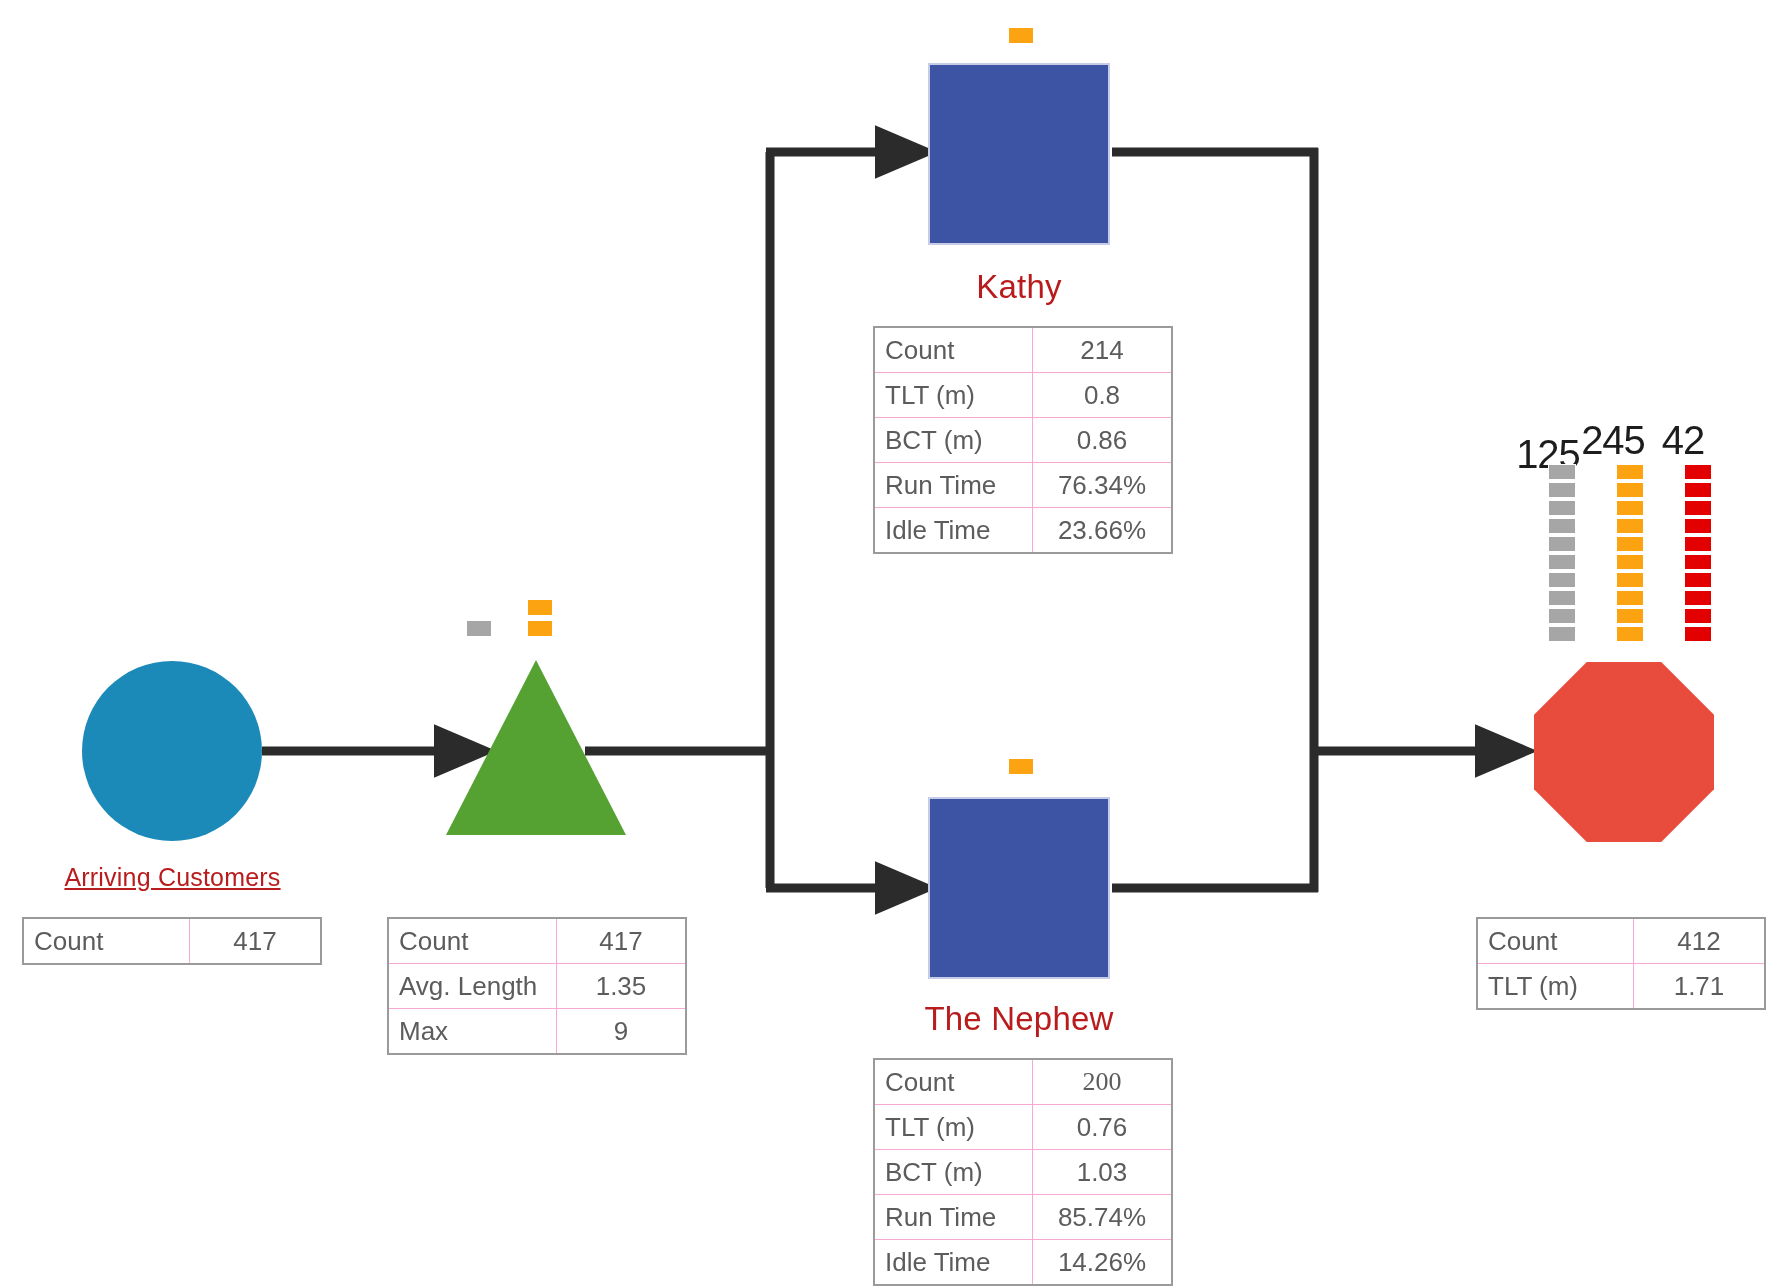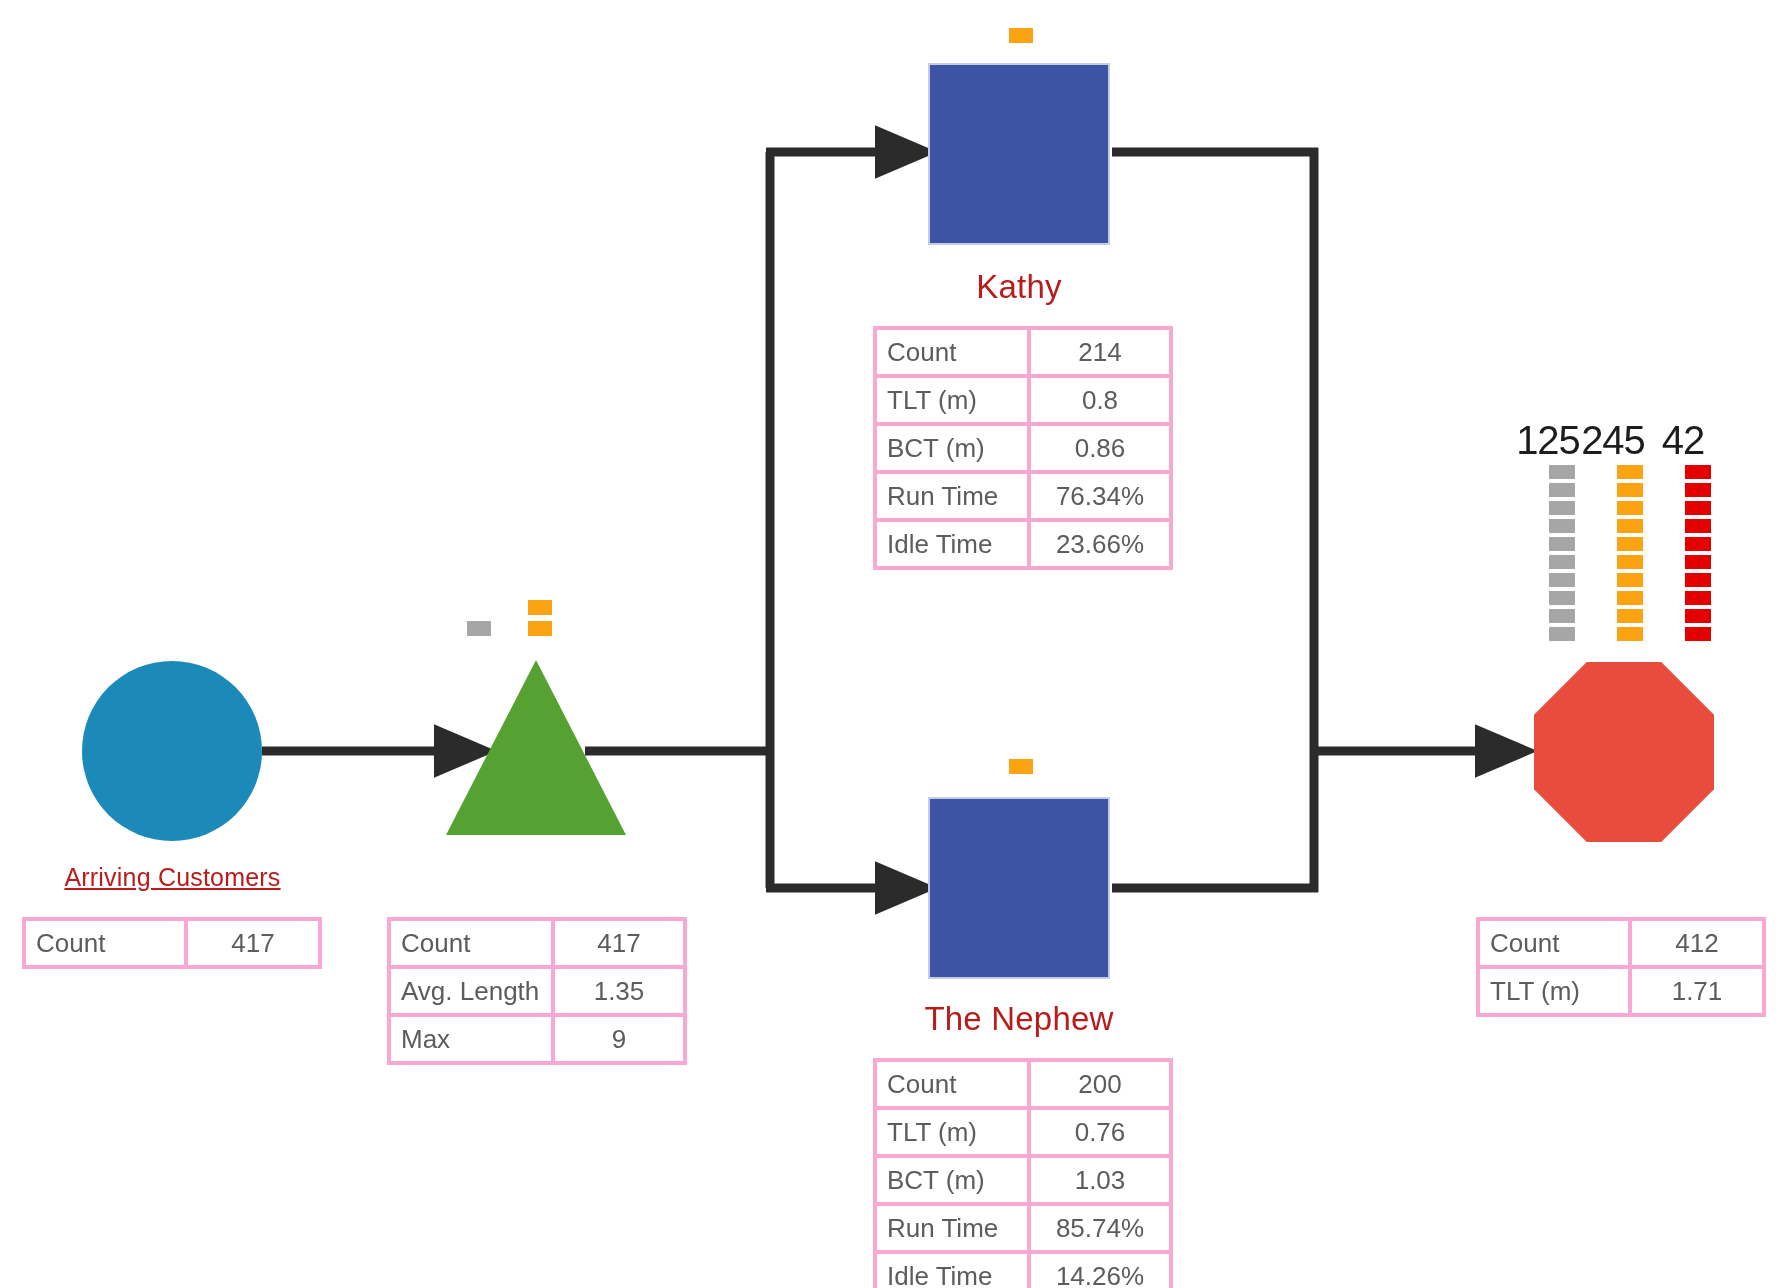--- a/index.html
+++ b/index.html
@@ -70,21 +70,21 @@
   .stats-table {
     position: absolute;
     border-collapse: collapse;
     border: 2px solid #9a9a9a;
     background: #ffffff;
     font-size: 26px;
     color: #5c5c5c;
     table-layout: fixed;
   }
   .stats-table td {
-    border: 4px solid #f9a8d4;
+    border: 1px solid #f9a8d4;
     padding: 4px 10px;
     height: 36px;
     line-height: 36px;
     white-space: nowrap;
     margin-left: 42px;
   }
   .stats-table td.k {
     text-align: left;
   }
   .stats-table td.v {
@@ -231,42 +231,42 @@
   <div class="chip orange" style="left:1008px; top:758px;"></div>
 
   <div class="node shape-box" style="left:928px; top:797px; width:182px; height:182px;"></div>
 
   <div class="node-label" style="left:869px; top:1000px; width:300px;">The Nephew</div>
 
   <table class="stats-table" style="left:873px; top:1058px; width:300px;">
     <tbody>
       <tr>
         <td class="k">Count</td>
-        <td class="v" style="width:118px;">200</td>
+        <td class="v" style="width:118px;font-family:Liberation Serif, serif;">200</td>
       </tr>
       <tr>
         <td class="k">TLT (m)</td>
         <td class="v">0.76</td>
       </tr>
       <tr>
         <td class="k">BCT (m)</td>
         <td class="v">1.03</td>
       </tr>
       <tr>
         <td class="k">Run Time</td>
         <td class="v">85.74%</td>
       </tr>
       <tr>
         <td class="k">Idle Time</td>
         <td class="v">14.26%</td>
       </tr>
     </tbody>
   </table>
 
-  <div class="stack-number" style="left:1513px; top:418px; width:70px;">125</div>
+  <div class="stack-number" style="left:1513px; top:432px; width:70px;">125</div>
   <div class="stack-number" style="left:1578px; top:418px; width:70px;text-align:center;">245</div>
   <div class="stack-number" style="left:1648px; top:418px; width:70px;">42</div>
 
   <div class="stack gray" style="left:1548px; top:464px;">
     <div class="blk"></div>
     <div class="blk"></div>
     <div class="blk"></div>
     <div class="blk"></div>
     <div class="blk"></div>
     <div class="blk"></div>

